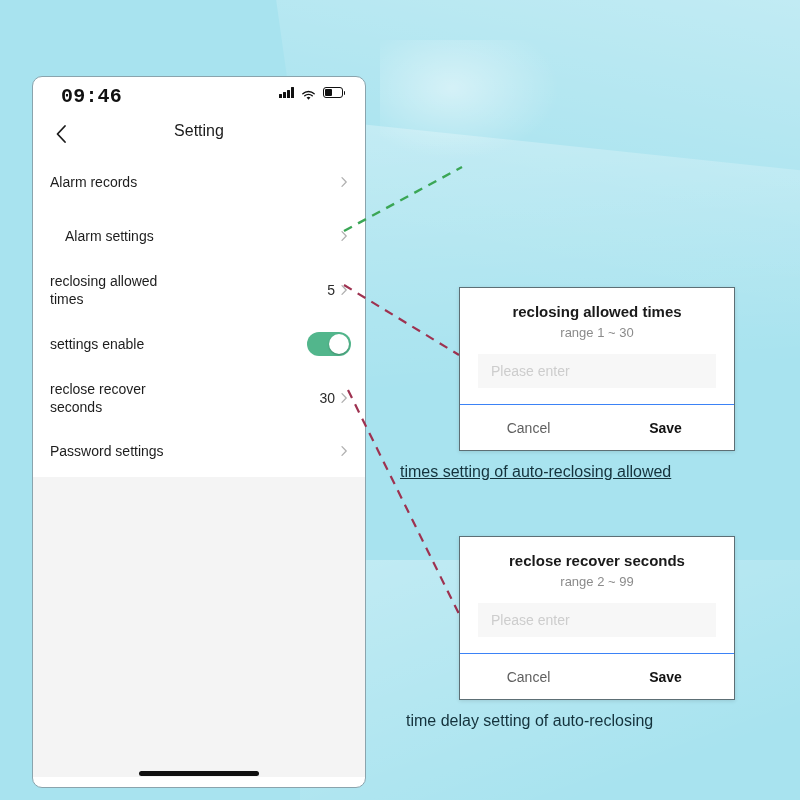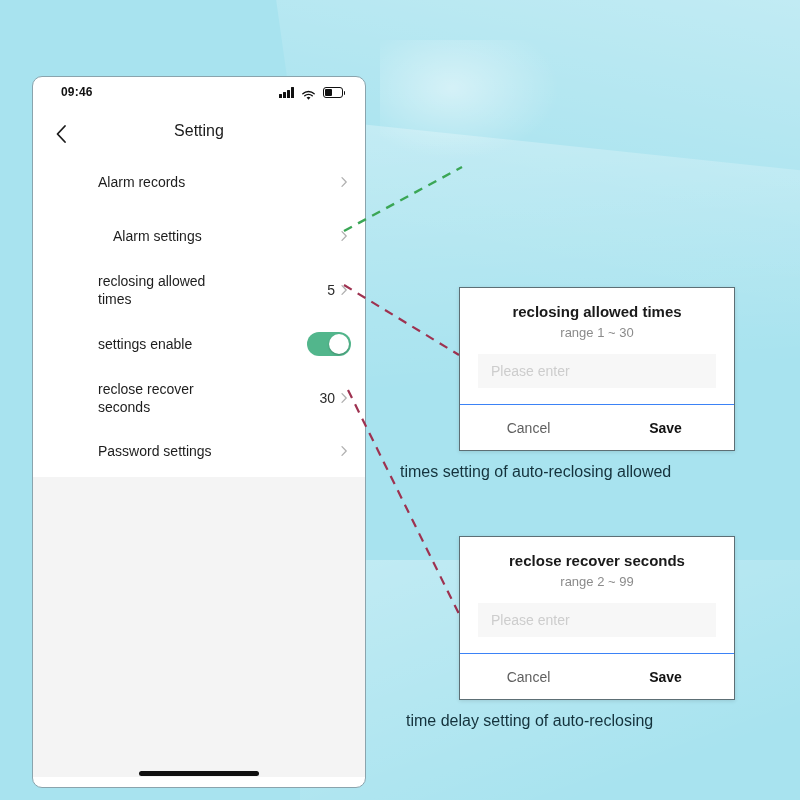--- a/index.html
+++ b/index.html
@@ -69,24 +69,25 @@
     overflow: hidden;
     box-sizing: border-box;
   }
   .status-bar {
     position: relative;
     height: 36px;
   }
   .status-time {
     position: absolute;
     left: 28px; top: 8px;
-    font-size: 12px;
+    font-size: 20px;
     font-weight: bold;
     color: #111;
     letter-spacing: 0.2px;
+    font-family: Liberation Mono, monospace;
   }
   .status-icons {
     position: absolute;
     right: 22px; top: 10px;
     display: flex;
     align-items: center;
     gap: 7px;
   }
   .sig { display: flex; align-items: flex-end; gap: 1.5px; height: 11px; }
   .sig i { display: block; width: 2.6px; background: #111; border-radius: 0.5px; }
@@ -135,21 +136,20 @@
   }
 
   .list { background: #ffffff; }
   .row {
     position: relative;
     min-height: 53px;
     display: flex;
     align-items: center;
     padding: 0 18px 0 17px;
     box-sizing: border-box;
-    margin-left: 48px;
   }
   .row-label {
     font-size: 14px;
     color: #1d1d1d;
     line-height: 18px;
     max-width: 180px;
   }
   .row-right {
     position: absolute;
     right: 14px;
@@ -247,21 +247,21 @@
   .dlg-save { color: #111; font-weight: bold; }
 
   
   .caption {
     position: absolute;
     font-size: 16px;
     color: #14323c;
     white-space: nowrap;
   }
   #caption-protection { left: 466px; top: 155px; }
-  #caption-times { left: 400px; top: 463px; }
+  #caption-times { left: 400px; top: 463px; text-decoration: underline; }
   #caption-delay { left: 406px; top: 712px; }
 
   .lines {
     position: absolute;
     left: 0; top: 0;
     width: 800px; height: 800px;
     pointer-events: none;
   }
 </style>
 </head>

